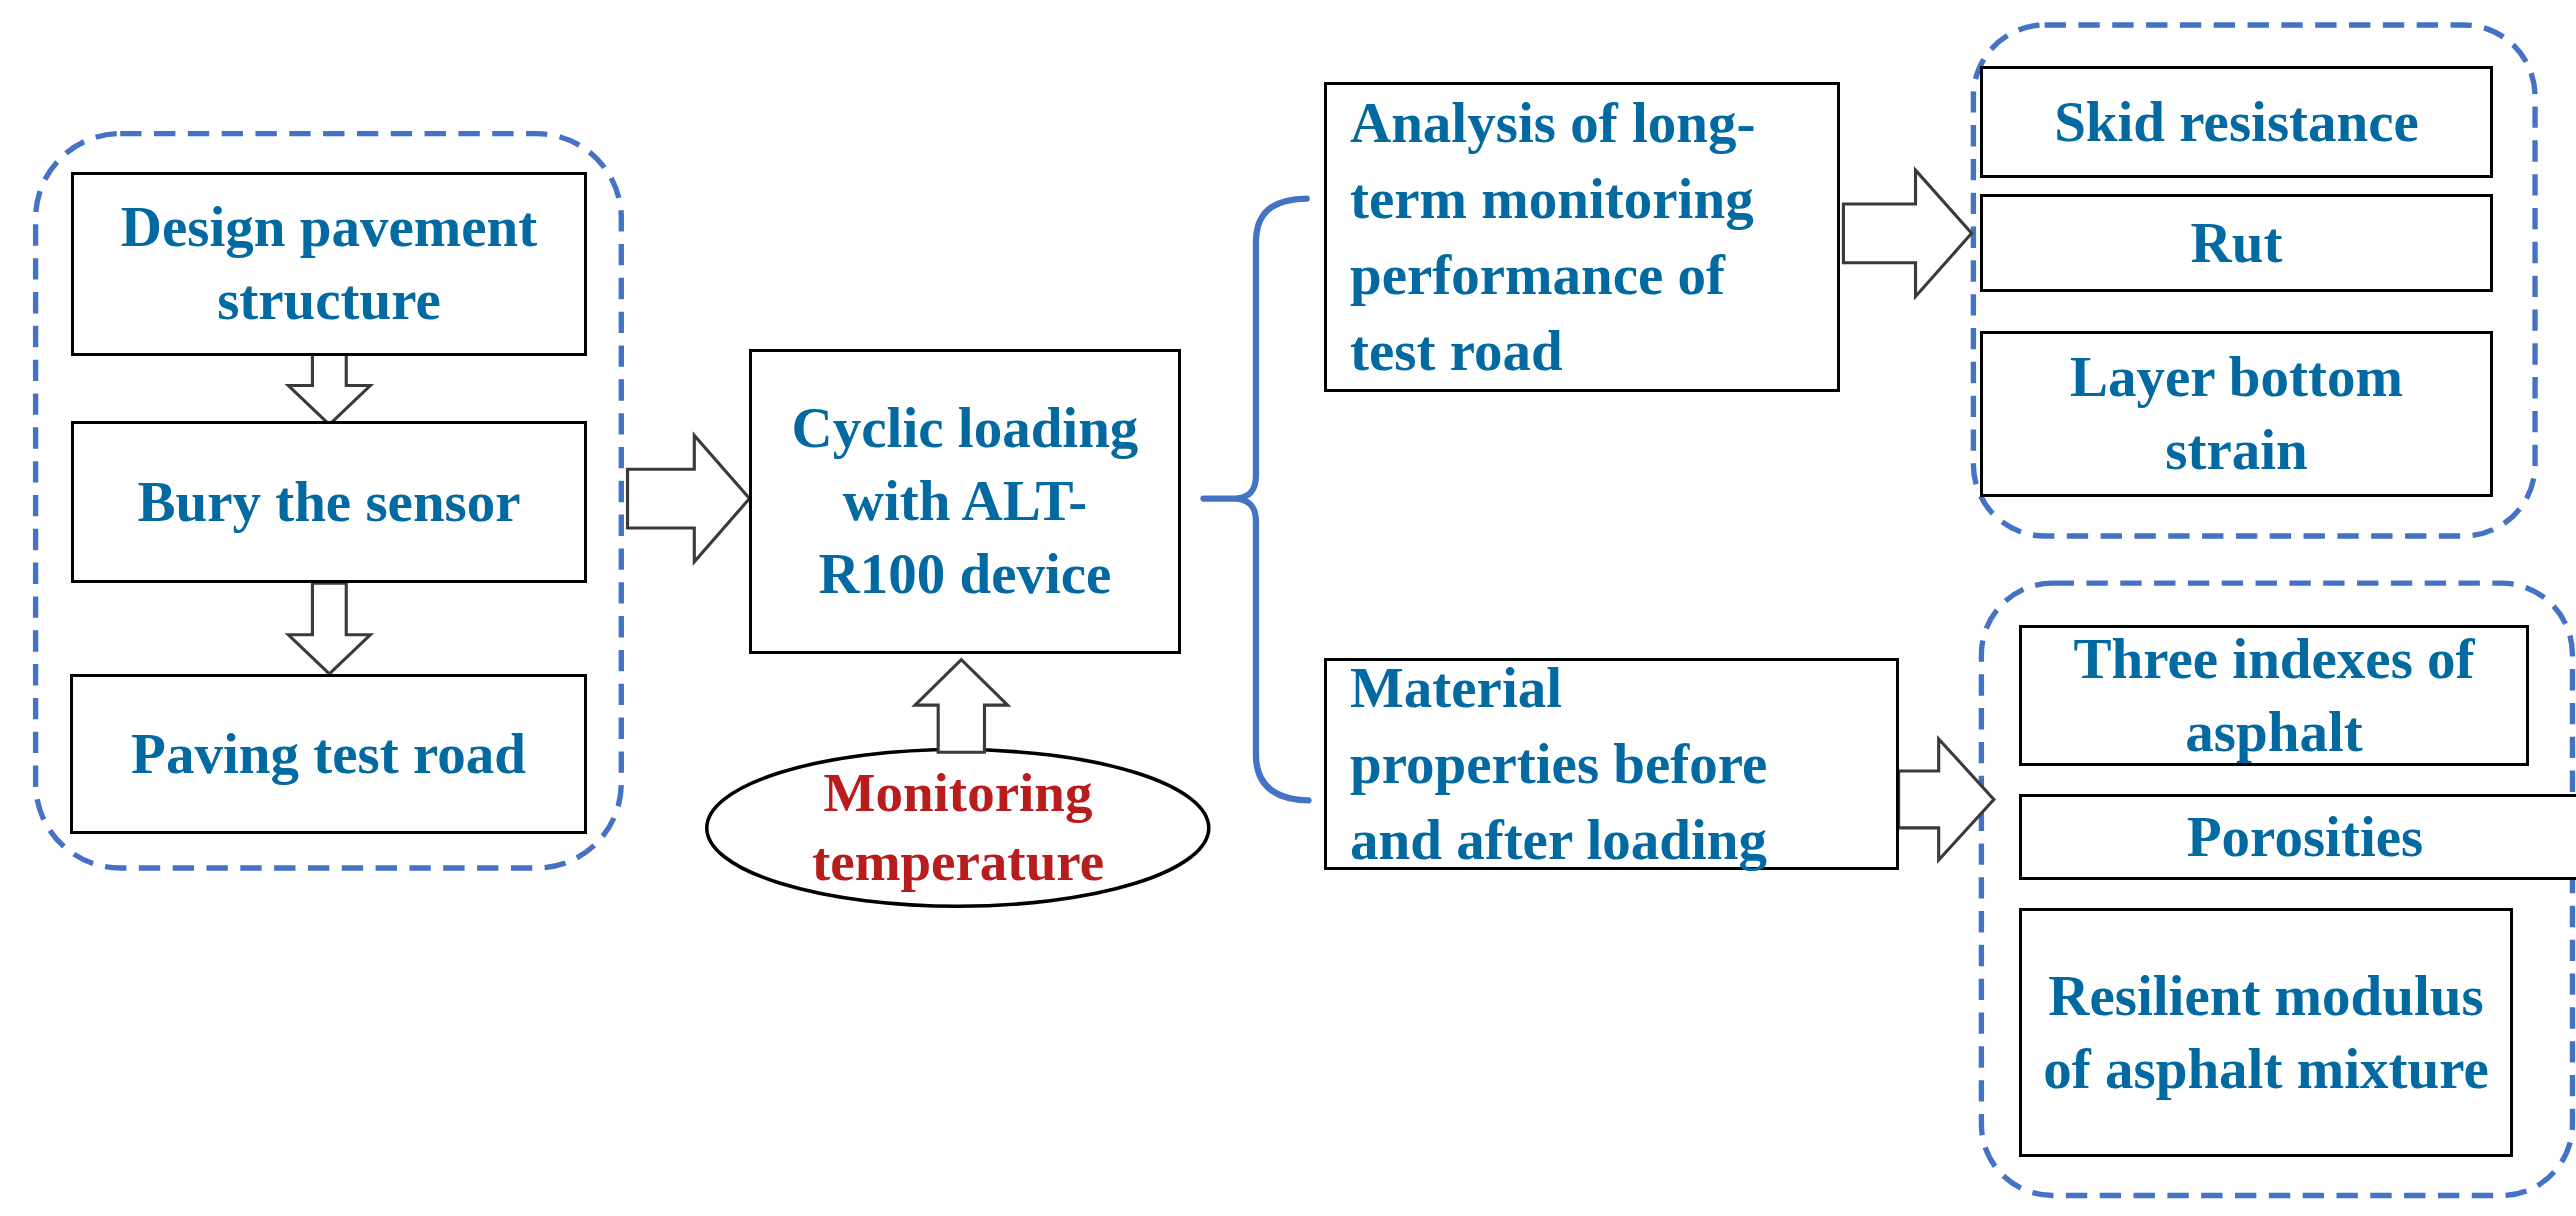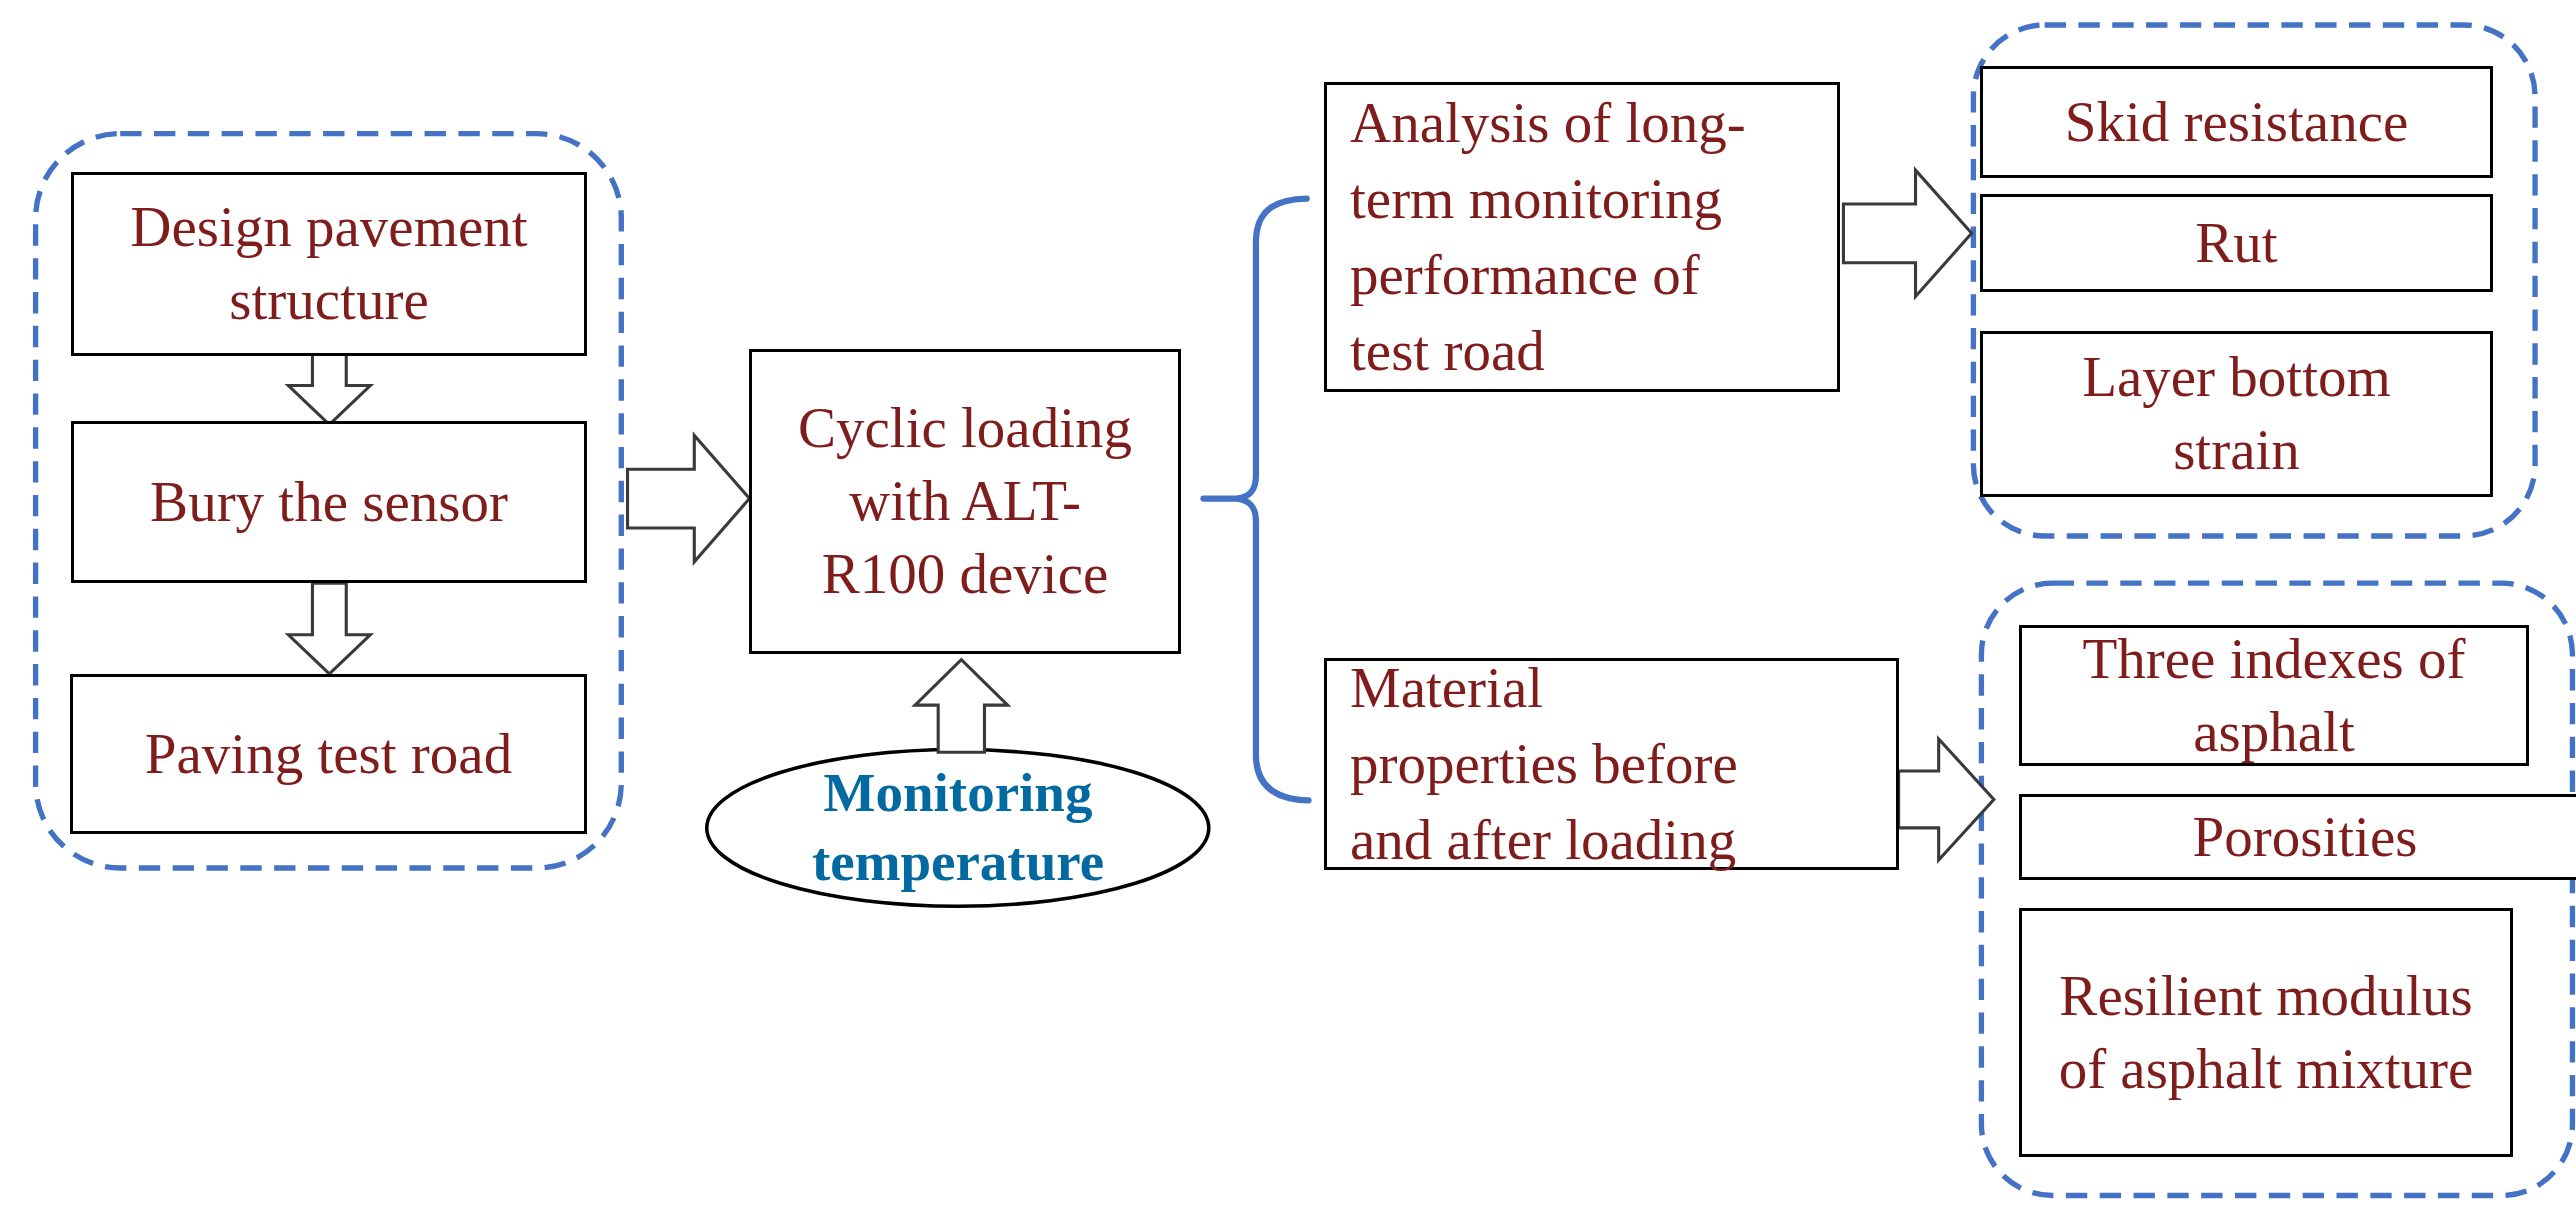--- a/index.html
+++ b/index.html
@@ -11,34 +11,34 @@
     overflow:hidden;
   }
   .layer{position:absolute;left:0;top:0;}
   .box{
     position:absolute;
     box-sizing:border-box;
     border:3.6px solid #000;
     background:#fff;
     display:flex;align-items:center;justify-content:center;
     text-align:center;
-    font-weight:normal;color:#7f1d1d;
+    font-weight:bold;color:#0369a1;
     font-size:57px;line-height:1.28;
     white-space:pre-line;
   }
   .box.left-align{
     justify-content:flex-start;
     text-align:left;
     padding-left:23px;
     line-height:1.33;
   }
   .ellipse-label{
     position:absolute;
     display:flex;align-items:center;justify-content:center;
-    text-align:center;font-weight:bold;color:#0369a1;
+    text-align:center;font-weight:bold;color:#b91c1c;
     font-size:55px;line-height:1.25;white-space:pre-line;
     background:transparent;
   }
 </style>
 </head>
 <body>
 
 <div class="canvas">
 
   <svg class="layer" width="2576" height="1217" viewBox="0 0 2894 1367">

